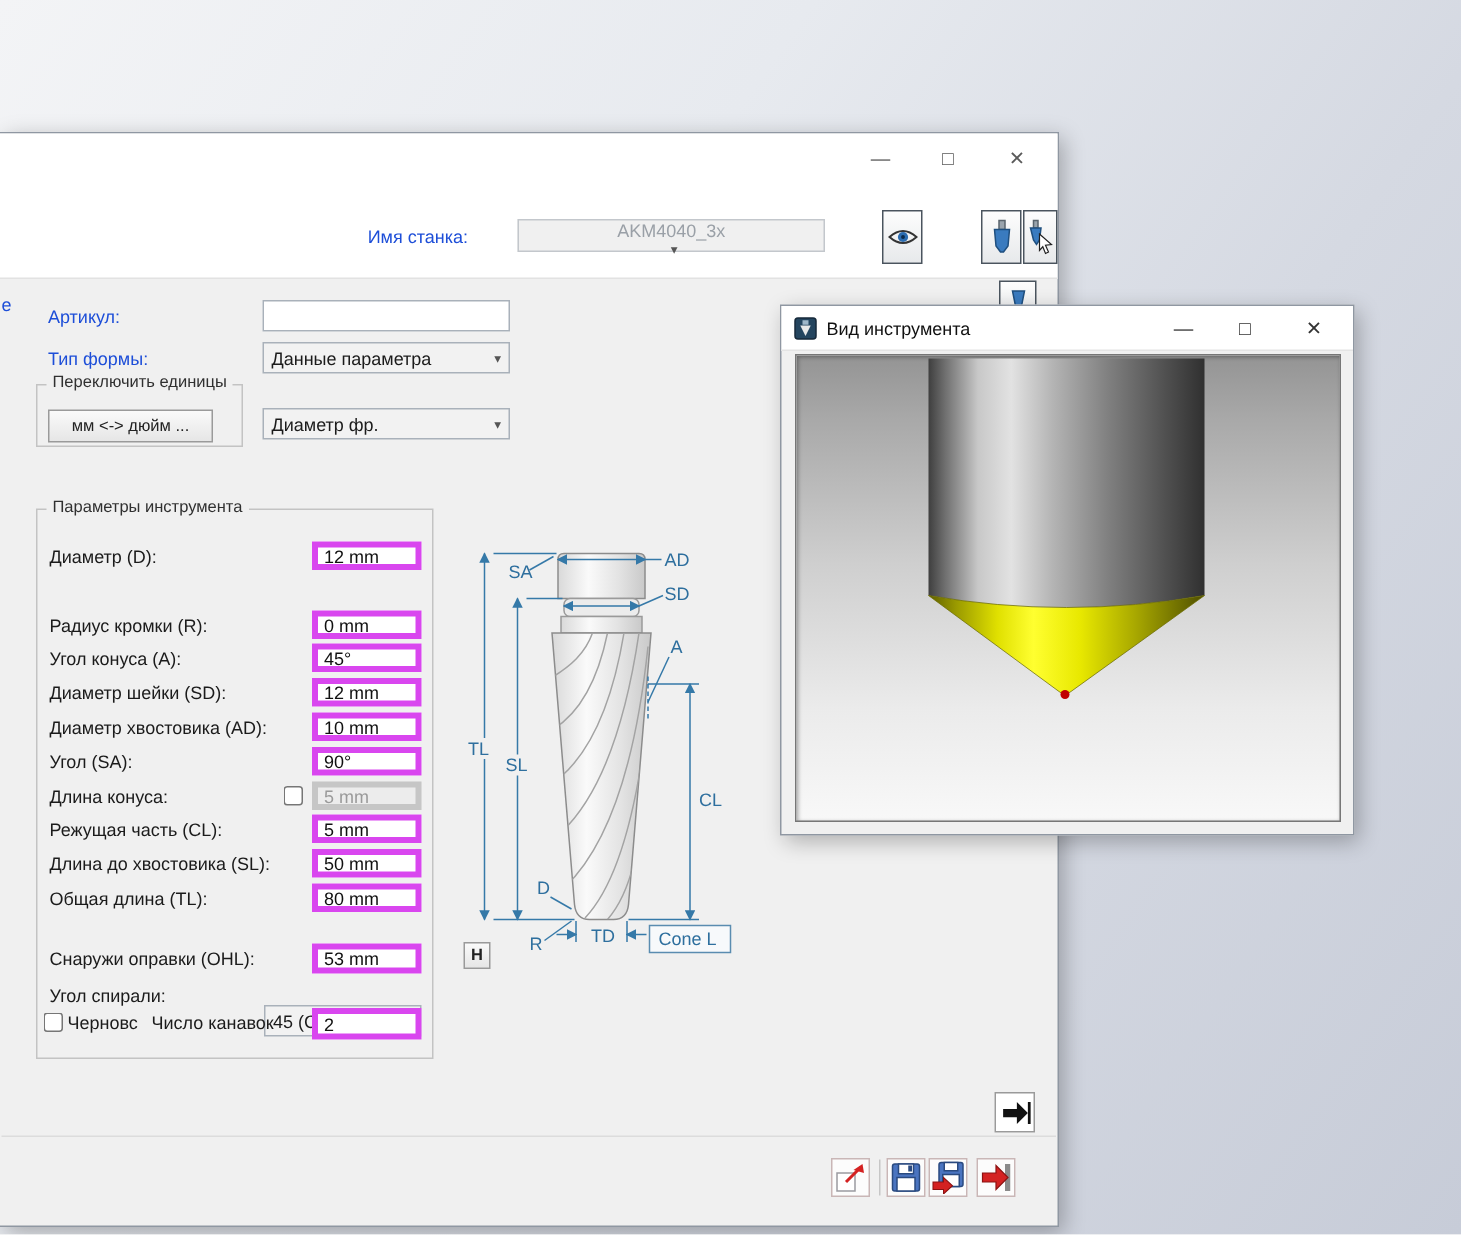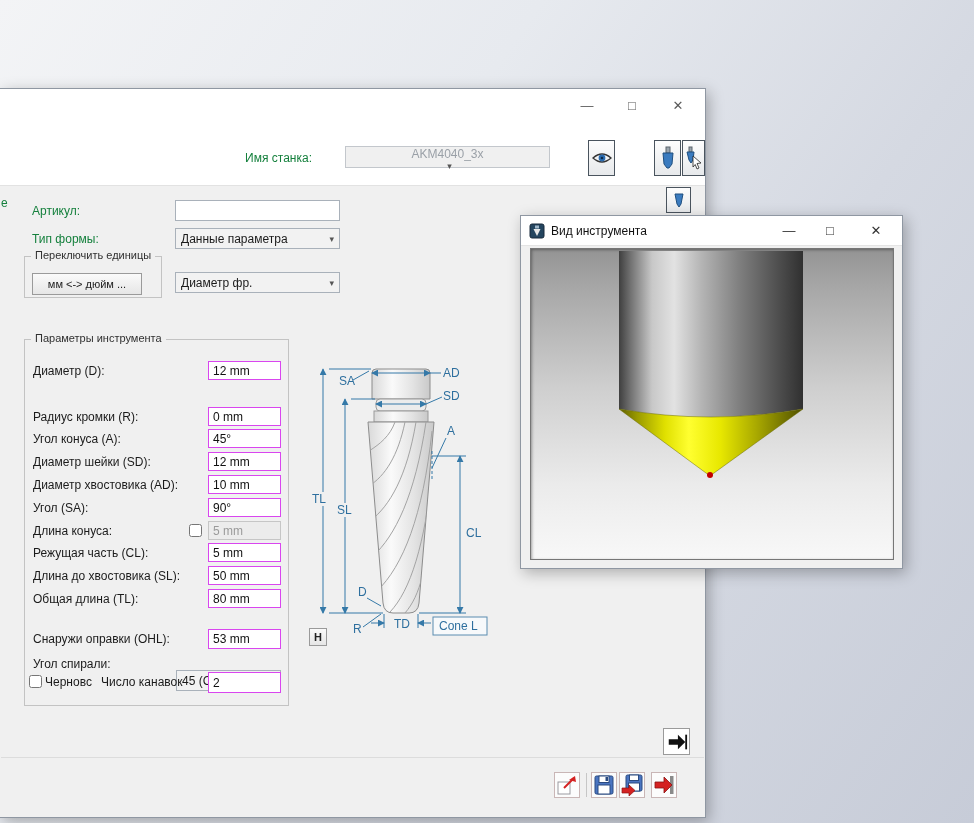--- a/index.html
+++ b/index.html
@@ -3,41 +3,41 @@
 <meta charset="utf-8">
 <style>
   * { margin:0; padding:0; box-sizing:border-box; font-family:"Liberation Sans", sans-serif; }
   html,body { width:974px; height:823px; }
   .page { position:relative; width:974px; height:823px; overflow:hidden;
           background:linear-gradient(125deg,#f3f4f6 0%,#e7eaef 35%,#d5d9e2 65%,#c7ccd8 100%); }
 
   
   .window { position:absolute; background:#f0f0f0; border:1px solid #8f97a2; box-shadow:3px 4px 14px rgba(0,0,0,.28); }
   #main-window { left:0; top:88px; width:706px; height:730px; border-left:none; z-index:1; }
-  #tool-window { left:520px; top:203px; width:383px; height:354px; z-index:2;margin-top:12px; }
+  #tool-window { left:520px; top:203px; width:383px; height:354px; z-index:2; }
 
   .head { position:absolute; left:0; top:0; right:0; height:97px; background:#ffffff; border-bottom:1px solid #e2e2e2; }
   .wbtn { position:absolute; top:6px; width:30px; height:22px; text-align:center; line-height:22px;
           font-size:13px; color:#5a5a5a; cursor:default; }
 
-  .lbl { position:absolute; font-size:12px; color:#15803d; white-space:nowrap; }
+  .lbl { position:absolute; font-size:12px; color:#1d4ed8; white-space:nowrap; }
 
   .combo { position:absolute; height:21px; border:1px solid #a9b1ba; background:#fdfdfd;
            display:flex; align-items:center; justify-content:space-between; font-size:12px; padding:0 5px; color:#1b1b1b; }
   .combo .arrow { font-size:9px; color:#555; margin-left:4px; }
   .combo.disabled { background:#f0f0f0; color:#9aa0a7; border-color:#c3c7cc; }
 
   .txt { position:absolute; height:21px; border:1px solid #a9b1ba; background:#fff; font-size:12px; padding:0 4px; }
 
   .groupbox { position:absolute; border:1px solid #c3c3c3; }
   .gtitle { position:absolute; top:-8px; left:6px; background:#f0f0f0; padding:0 4px; font-size:11px; color:#303030; white-space:nowrap; }
 
   .prow { position:absolute; left:0; width:100%; height:19px; }
   .plabel { position:absolute; left:8px; top:3px; font-size:12px; color:#1b1b1b; white-space:nowrap; }
-  .pinput { position:absolute; left:183px; top:0; width:73px; height:19px; border:1px solid #d946ef;
+  .pinput { position:absolute; left:183px; top:0; width:73px; height:19px; border:4px solid #d946ef;
             background:#fff; font-size:12px; padding:0 4px; color:#111; }
   .pinput.disabled { background:#ececec; color:#9a9a9a; border-color:#c6c6c6; }
   .cb { position:absolute; width:13px; height:13px; }
 
   .tbtn { position:absolute; width:27px; height:36px; border:1px solid #4a545e;
           background:linear-gradient(#fdfdfd,#e7e9eb); display:flex; align-items:center; justify-content:center; }
   .smallbtn { position:absolute; border:1px solid #9a9a9a; background:linear-gradient(#fafafa,#e6e6e6);
               font-size:11px; color:#222; display:flex; align-items:center; justify-content:center; }
   .ibtn { position:absolute; width:26px; height:26px; border:1px solid #c9b6b6; background:#fcfcfc;
           display:flex; align-items:center; justify-content:center; }

